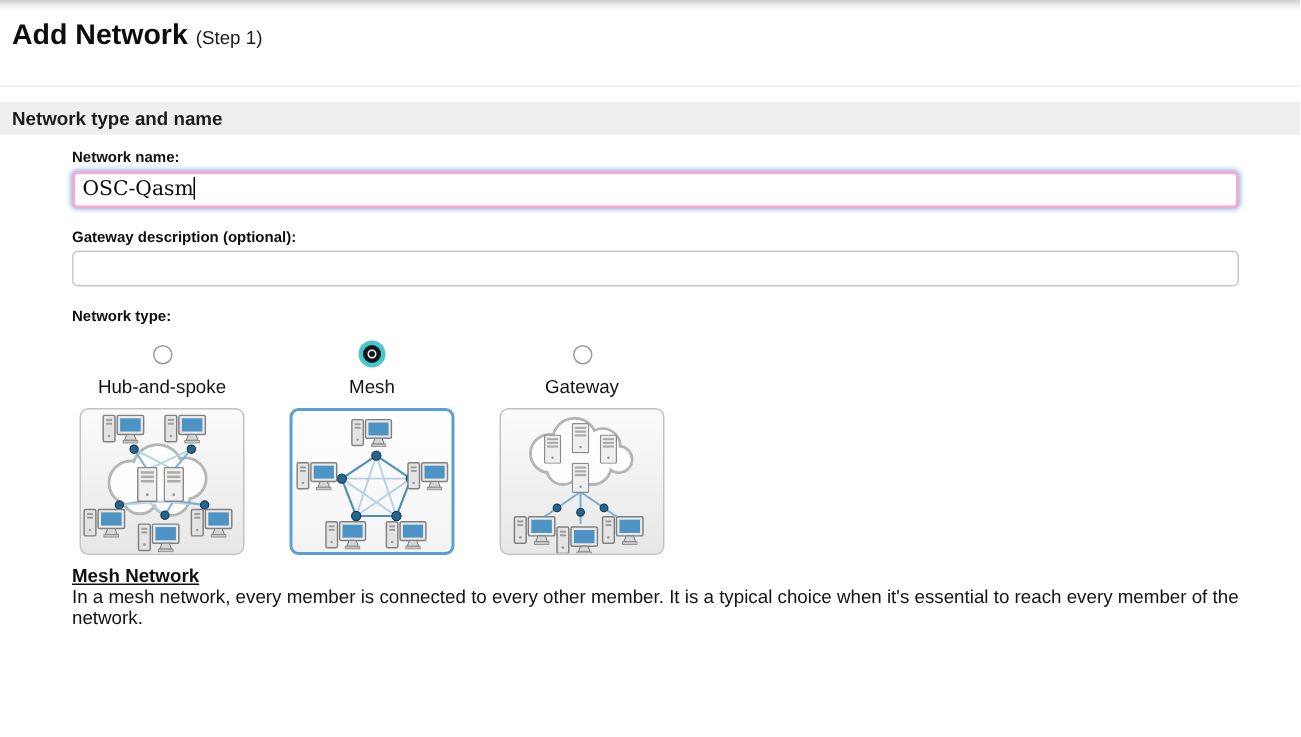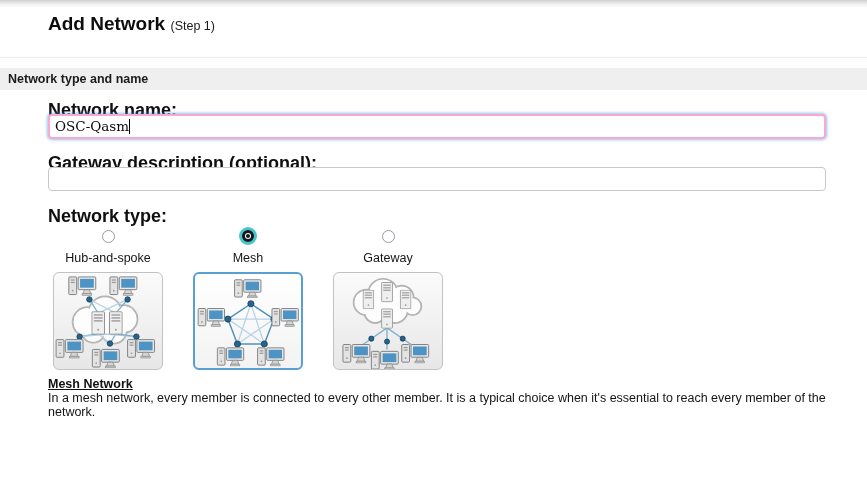--- a/index.html
+++ b/index.html
@@ -3,29 +3,29 @@
 <meta charset="utf-8">
 <style>
   * { margin:0; padding:0; box-sizing:border-box; }
   html,body { background:#fff; }
   body { font-family:"Liberation Sans", sans-serif; color:#111; }
   .page { position:relative; width:867px; height:491px; background:#fff; overflow:hidden; }
 
   .top-gradient { position:absolute; top:0; left:0; width:100%; height:8px;
     background:linear-gradient(#cfcfcf, #f2f2f2 55%, #ffffff); }
 
-  .page-title { position:absolute; left:8px; top:13px; font-size:19px; font-weight:bold; color:#0d0d0d;margin-left:40px; }
+  .page-title { position:absolute; left:8px; top:13px; font-size:19px; font-weight:bold; color:#0d0d0d; }
   .page-title .step { font-size:12.5px; font-weight:normal; color:#1a1a1a; }
 
   .hairline { position:absolute; left:0; top:57px; width:100%; height:1px; background:#ececec; }
 
   .section-bar { position:absolute; left:0; top:68px; width:100%; height:22px;
     background:#efefef; font-size:12.5px; font-weight:bold; line-height:22px; padding-left:8px; color:#1c1c1c; }
 
-  .lbl { position:absolute; left:48px; font-size:18px; font-weight:bold; color:#0f0f0f; }
+  .lbl { position:absolute; left:48px; font-size:10px; font-weight:bold; color:#0f0f0f; }
   .lbl .normal { font-weight:bold; }
 
   .text-input { position:absolute; left:48px; width:778px; height:25px; background:#fff;
     border:1px solid #c8c8c8; border-radius:4px; padding:3px 6px; font-size:13.5px; }
   .text-input.focused { border:2px solid #f9a8d4; box-shadow:0 0 3px 1px rgba(70,145,220,.55); padding:2px 5px; }
   .input-text { font-family:"DejaVu Serif", serif; font-size:13.5px; color:#0a0a0a; }
   .caret { display:inline-block; width:1px; height:15px; background:#000; vertical-align:-3px; }
 
   .types-row { position:absolute; left:53px; top:226px; display:flex; gap:30px; }
   .type-col { width:110px; display:flex; flex-direction:column; align-items:center; }

